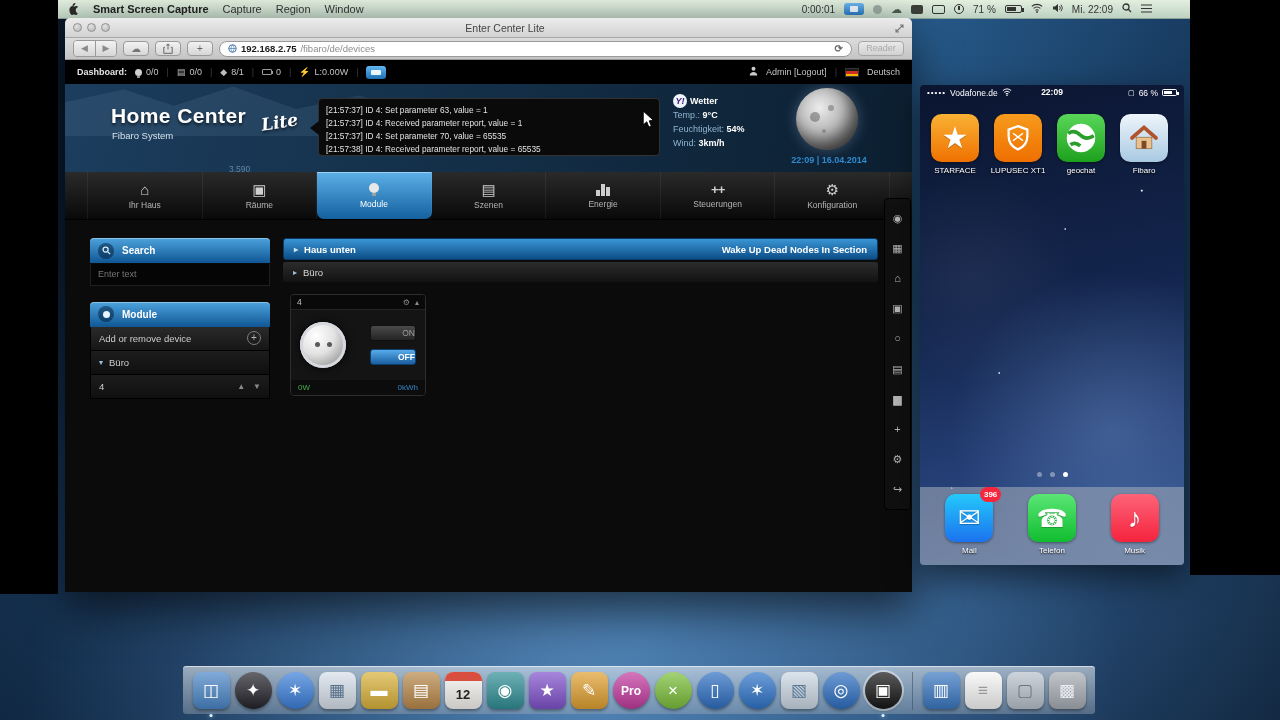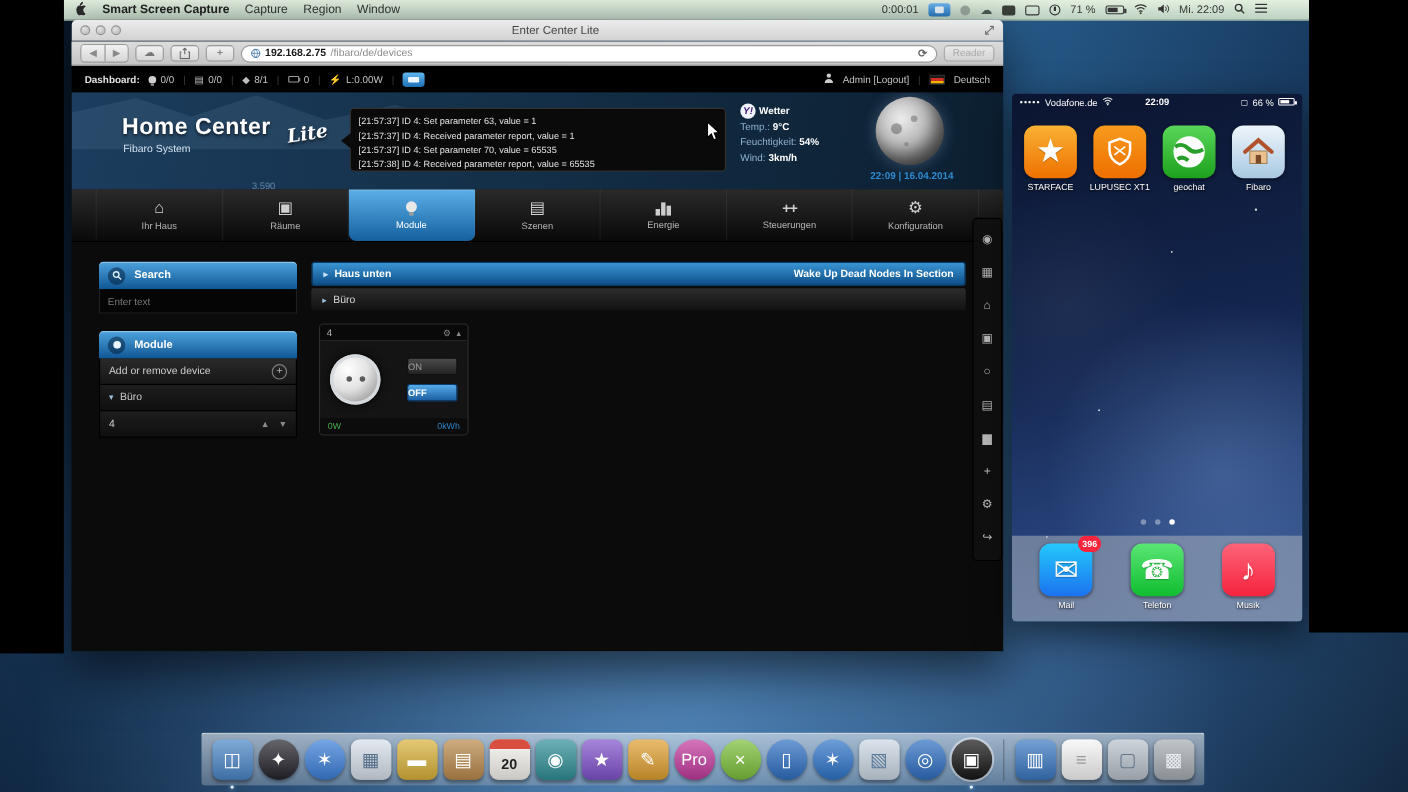--- a/index.html
+++ b/index.html
@@ -148,21 +148,21 @@
   .devhdr{ height:15px; background:#090909; display:flex; align-items:center; padding:0 6px; color:#c2c2c2;
     font-size:8.5px; border-bottom:1px solid #242424; }
   .hicons{ margin-left:auto; display:flex; gap:5px; color:#8a8a8a; font-size:8px; }
   .devbody{ flex:1; display:flex; align-items:center; padding:0 9px; }
   .plug{ width:46px; height:46px; border-radius:50%; position:relative;
     background:radial-gradient(circle at 35% 30%, #ffffff, #e2e2e2 42%, #a8a8a8 72%, #6f6f6f 100%);
     box-shadow:0 0 8px rgba(0,0,0,.85), inset 0 0 0 3px #d6d9dd; }
   .plug::after{ content:""; position:absolute; left:15px; top:20px; width:5px; height:5px; border-radius:50%;
     background:#5a5a5a; box-shadow:12px 0 0 #5a5a5a; }
   .btncol{ display:flex; flex-direction:column; gap:8px; margin-left:auto; }
-  .dbtn{ width:46px; height:16px; border-radius:3px; font-size:8.5px; text-align:left; line-height:15px; }
+  .dbtn{ width:46px; height:16px; border-radius:3px; font-size:8.5px; text-align:right; line-height:15px; }
   .btn-on{ background:linear-gradient(#4a4a4a,#242424); border:1px solid #101010; color:#9c9c9c; }
   .btn-off{ background:linear-gradient(#57abe9,#1a5fa2); border:1px solid #0c3f70; color:#fff; font-weight:bold; }
   .devftr{ height:15px; display:flex; align-items:center; padding:0 7px; font-size:8px; background:#0c0c0c; }
   .pw{ color:#43b14c; } .en{ margin-left:auto; color:#2f85c8; }
 
   
   .strip{ position:absolute; left:884px; top:198px; width:27px; height:312px; background:rgba(17,17,17,.9);
     border:1px solid #000; border-radius:4px; display:flex; flex-direction:column; align-items:center;
     justify-content:space-around; color:#b8b8b8; font-size:11px; padding:4px 0; }
   .strip span{ line-height:1; }
@@ -203,21 +203,21 @@
   .macdock{ position:absolute; left:183px; top:666px; width:912px; height:48px;
     background:linear-gradient(rgba(228,235,242,.62), rgba(160,172,184,.42));
     border-top:1px solid rgba(255,255,255,.75); border-radius:3px;
     display:flex; align-items:center; justify-content:center; gap:5px; padding:0 8px; }
   .di{ width:37px; height:37px; border-radius:8px; display:flex; align-items:center; justify-content:center;
     color:#fff; box-shadow:0 2px 3px rgba(0,0,0,.35); position:relative; flex:none; }
   .di .dg{ font-size:17px; line-height:1; }
   .di.circle{ border-radius:50%; }
   .di.cal .dg{ font-size:13px; font-weight:bold; margin-top:7px; }
   .di.cal::before{ content:""; position:absolute; top:0; left:0; right:0; height:9px; background:#d94f3f; border-radius:8px 8px 0 0; }
-  .di.small .dg{ font-size:15px; font-weight:normal; }
+  .di.small .dg{ font-size:12px; font-weight:bold; }
   .di.active{ box-shadow:0 0 0 2px rgba(255,255,255,.45), 0 2px 3px rgba(0,0,0,.35); }
   .dsep{ width:1px; height:38px; background:rgba(55,65,75,.5); margin:0 5px; flex:none; }
   .runlight{ position:absolute; bottom:-8px; left:50%; transform:translateX(-50%); width:3px; height:3px;
     border-radius:50%; background:#eaf6ff; box-shadow:0 0 4px #9cf; }
 </style>
 </head>
 <body>
 
 <div class="stage">
 
@@ -579,21 +579,21 @@
       <div class="di" style="background: linear-gradient(rgba(255, 255, 255, 0.3), rgba(0, 0, 0, 0.18)), rgb(216, 224, 234);">
         <span class="dg" style="color: rgb(86, 112, 138);">▦</span>
       </div>
       <div class="di" style="background: linear-gradient(rgba(255, 255, 255, 0.3), rgba(0, 0, 0, 0.18)), rgb(217, 178, 58);">
         <span class="dg">▬</span>
       </div>
       <div class="di" style="background: linear-gradient(rgba(255, 255, 255, 0.3), rgba(0, 0, 0, 0.18)), rgb(185, 137, 74);">
         <span class="dg">▤</span>
       </div>
       <div class="di cal" style="background: linear-gradient(rgba(255, 255, 255, 0.3), rgba(0, 0, 0, 0.18)), rgb(246, 244, 240);">
-        <span class="dg" style="color: rgb(34, 34, 34);">20</span>
+        <span class="dg" style="color: rgb(34, 34, 34);">12</span>
       </div>
       <div class="di" style="background: linear-gradient(rgba(255, 255, 255, 0.3), rgba(0, 0, 0, 0.18)), rgb(47, 143, 150);">
         <span class="dg">◉</span>
       </div>
       <div class="di" style="background: linear-gradient(rgba(255, 255, 255, 0.3), rgba(0, 0, 0, 0.18)), rgb(128, 82, 204);">
         <span class="dg">★</span>
       </div>
       <div class="di" style="background: linear-gradient(rgba(255, 255, 255, 0.3), rgba(0, 0, 0, 0.18)), rgb(224, 160, 48);">
         <span class="dg">✎</span>
       </div>

